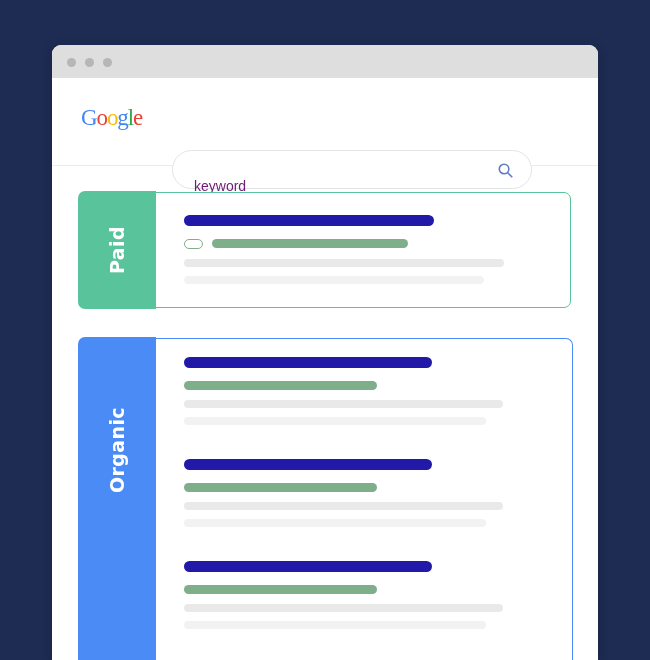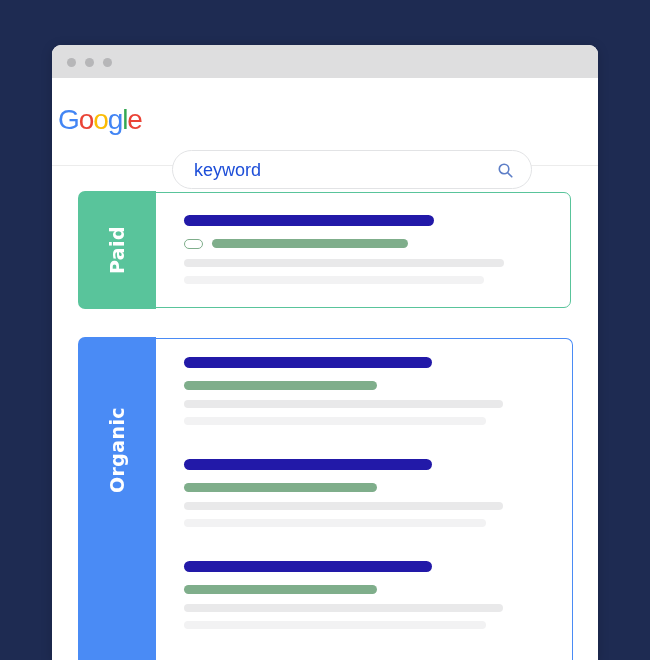--- a/index.html
+++ b/index.html
@@ -56,24 +56,24 @@
     position: absolute;
     left: 0; top: 33px;
     width: 100%;
     height: 88px;
     background: #ffffff;
     border-bottom: 1px solid #ececec;
   }
 
   #google-logo {
     position: absolute;
-    left: 6px;
+    left: 29px;
     top: 28px;
-    font-family: Liberation Sans, sans-serif;
-    font-size: 28px;
+    font-family: Liberation Serif, serif;
+    font-size: 23px;
     font-weight: 400;
     letter-spacing: -1.1px;
     line-height: 1;
     white-space: nowrap;
     user-select: none;
   }
   #google-logo .l1 { color: #4285f4; }
   #google-logo .l2 { color: #ea4335; }
   #google-logo .l3 { color: #fbbc05; }
   #google-logo .l4 { color: #4285f4; }
@@ -87,30 +87,30 @@
     width: 360px;
     height: 39px;
     background: #ffffff;
     border: 1px solid #e2e3e5;
     border-radius: 20px;
   }
 
   #search-input {
     position: absolute;
     left: 21px;
-    top: 0;
+    top: 16px;
     height: 39px;
     line-height: 39px;
     width: 290px;
     border: none;
     outline: none;
     background: transparent;
     font-family: "Liberation Sans", sans-serif;
-    font-size: 18px;
-    color: #1d4ed8;
+    font-size: 14px;
+    color: #701a75;
   }
   #search-input::placeholder { color: #9aa0a6; }
 
   #search-icon {
     position: absolute;
     right: 17px;
     top: 11px;
     width: 17px; height: 17px;
   }
 

